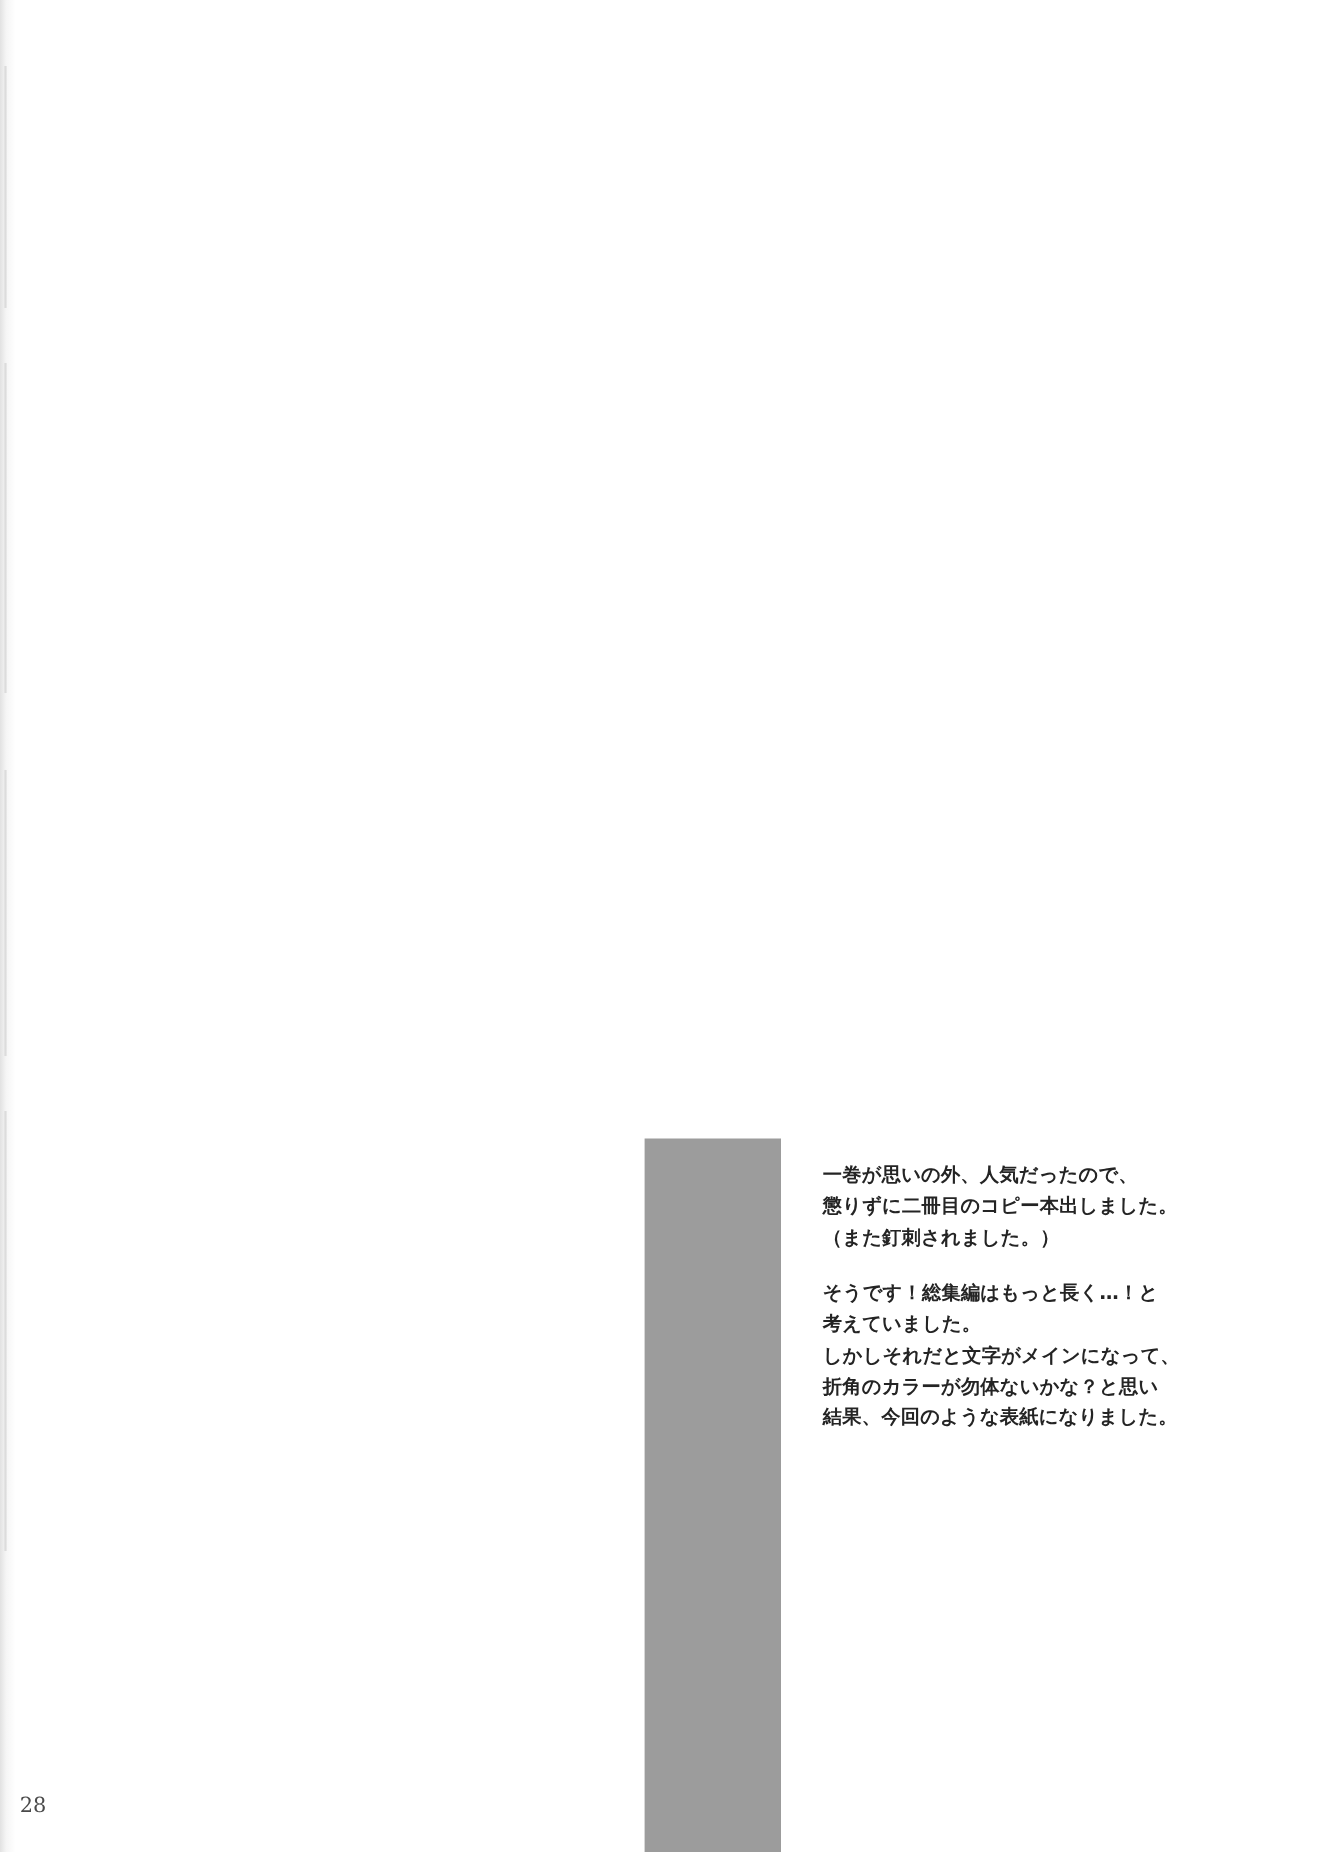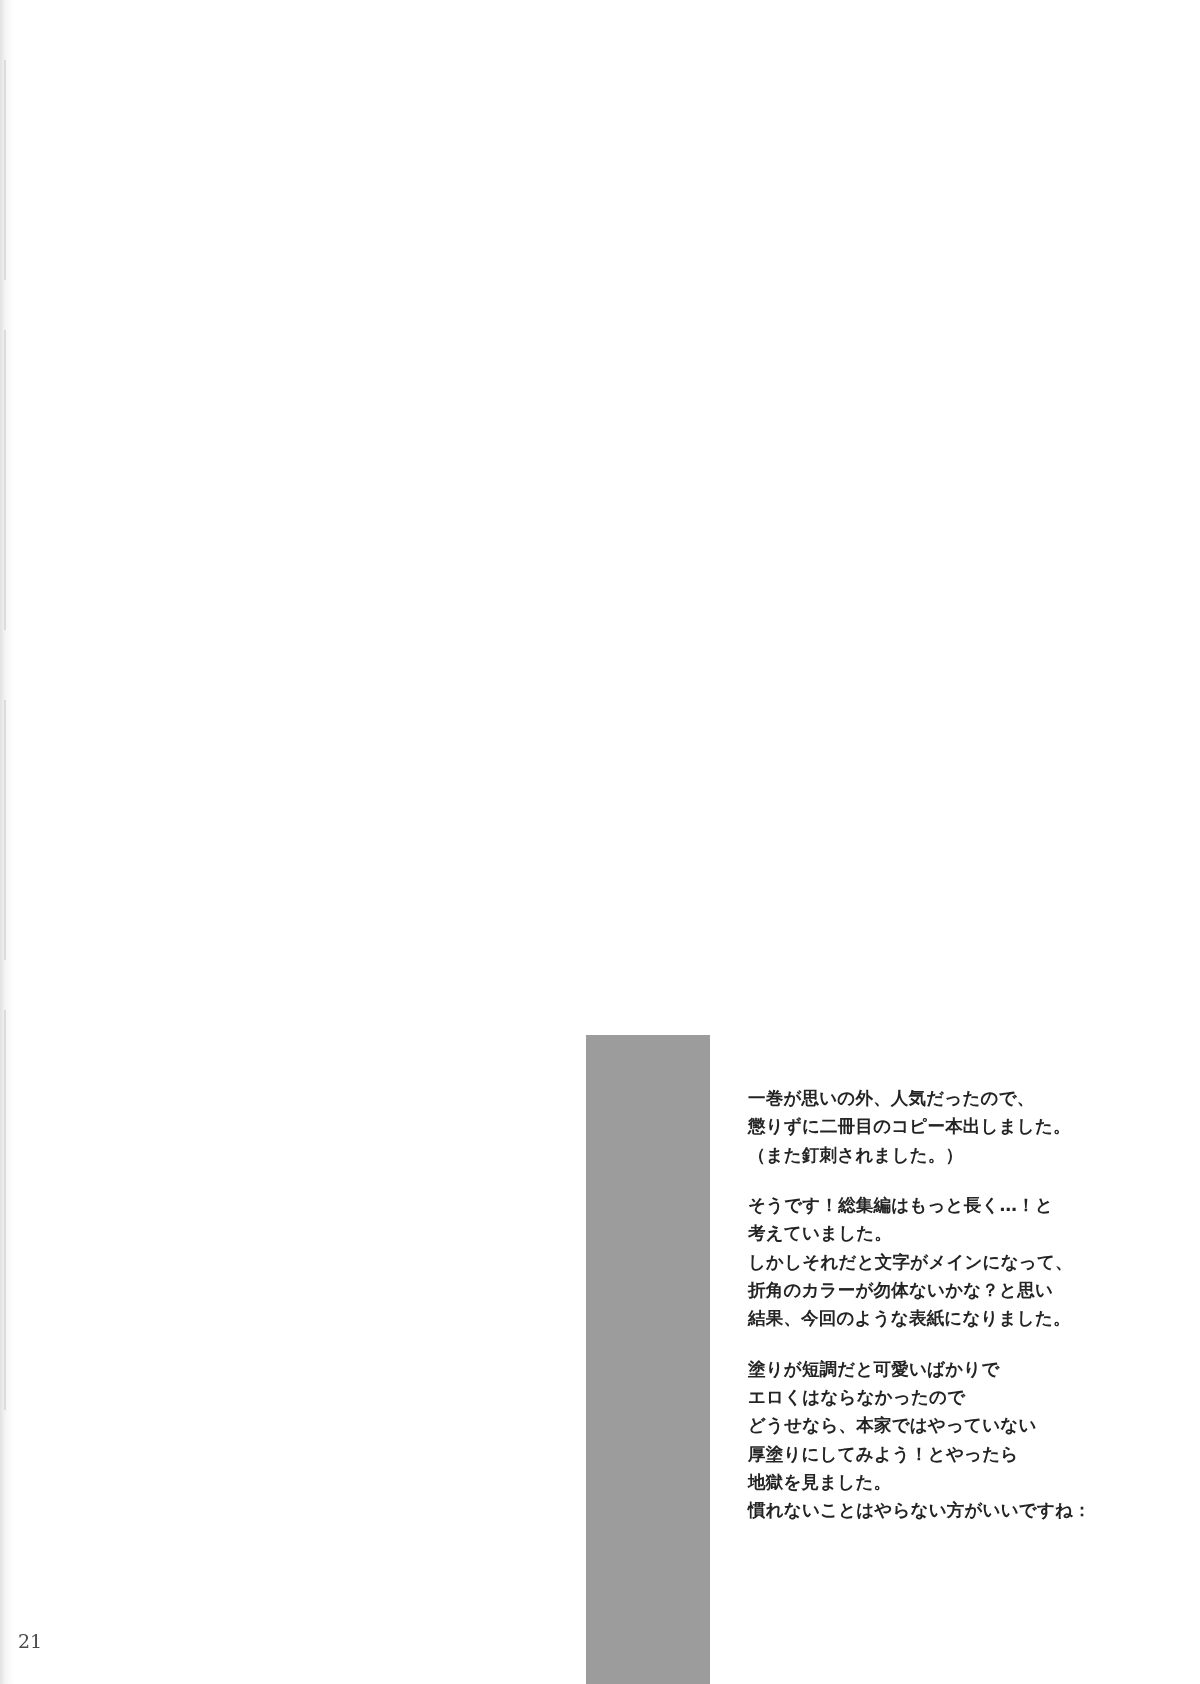--- a/index.html
+++ b/index.html
@@ -44,21 +44,20 @@
     position: absolute;
     left: 748px;
     top: 1055px;
     width: 420px;
     color: #242424;
     font-size: 17.5px;
     line-height: 1.62;
     letter-spacing: 0.2px;
     font-weight: 600;
     font-family: "DejaVu Sans", sans-serif;
-    margin-top: 29px;
   }
   .para {
     margin: 0 0 22px 0;
     white-space: pre-line;
   }
   .para:last-child { margin-bottom: 0; }
   .page-number {
     position: absolute;
     left: 18px;
     top: 1630px;
@@ -82,23 +81,17 @@
 
   <div class="text-column">
     <p class="para">一巻が思いの外、人気だったので、
 懲りずに二冊目のコピー本出しました。
 （また釘刺されました。）</p>
     <p class="para">そうです！総集編はもっと長く…！と
 考えていました。
 しかしそれだと文字がメインになって、
 折角のカラーが勿体ないかな？と思い
 結果、今回のような表紙になりました。</p>
-    <p class="para">塗りが短調だと可愛いばかりで
-エロくはならなかったので
-どうせなら、本家ではやっていない
-厚塗りにしてみよう！とやったら
-地獄を見ました。
-慣れないことはやらない方がいいですね：</p>
   </div>
 
-  <div class="page-number">21</div>
+  <div class="page-number">28</div>
 
 </div>
 
 </body></html>

